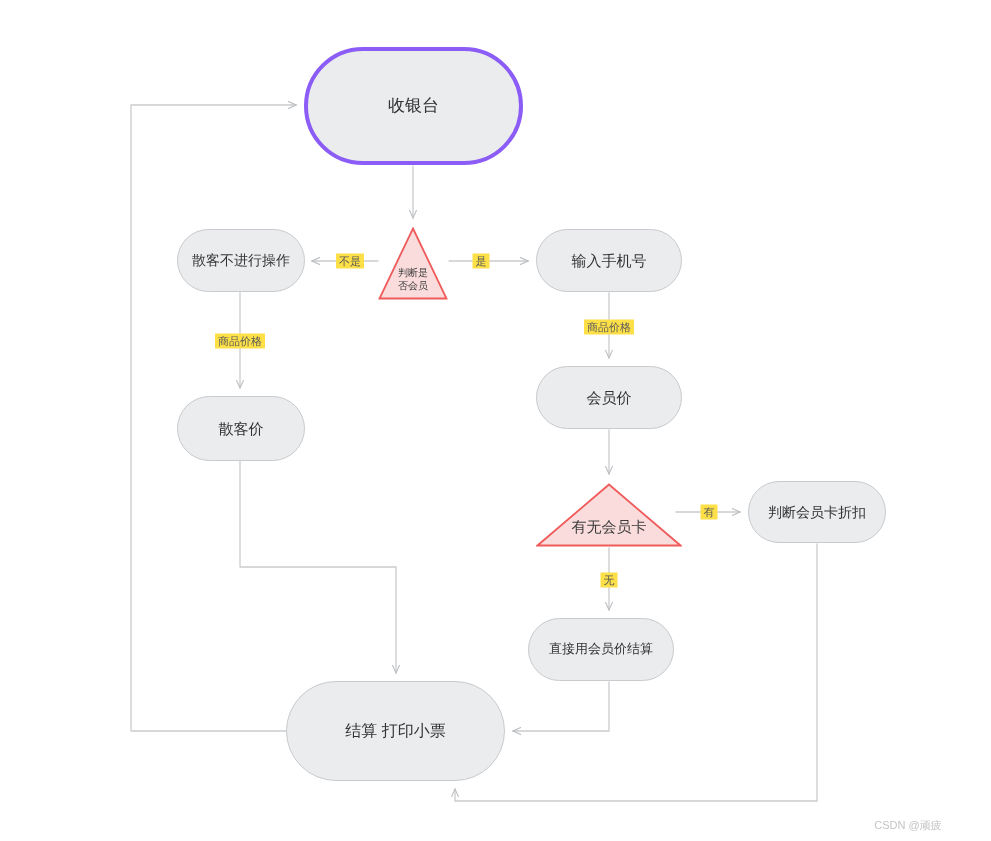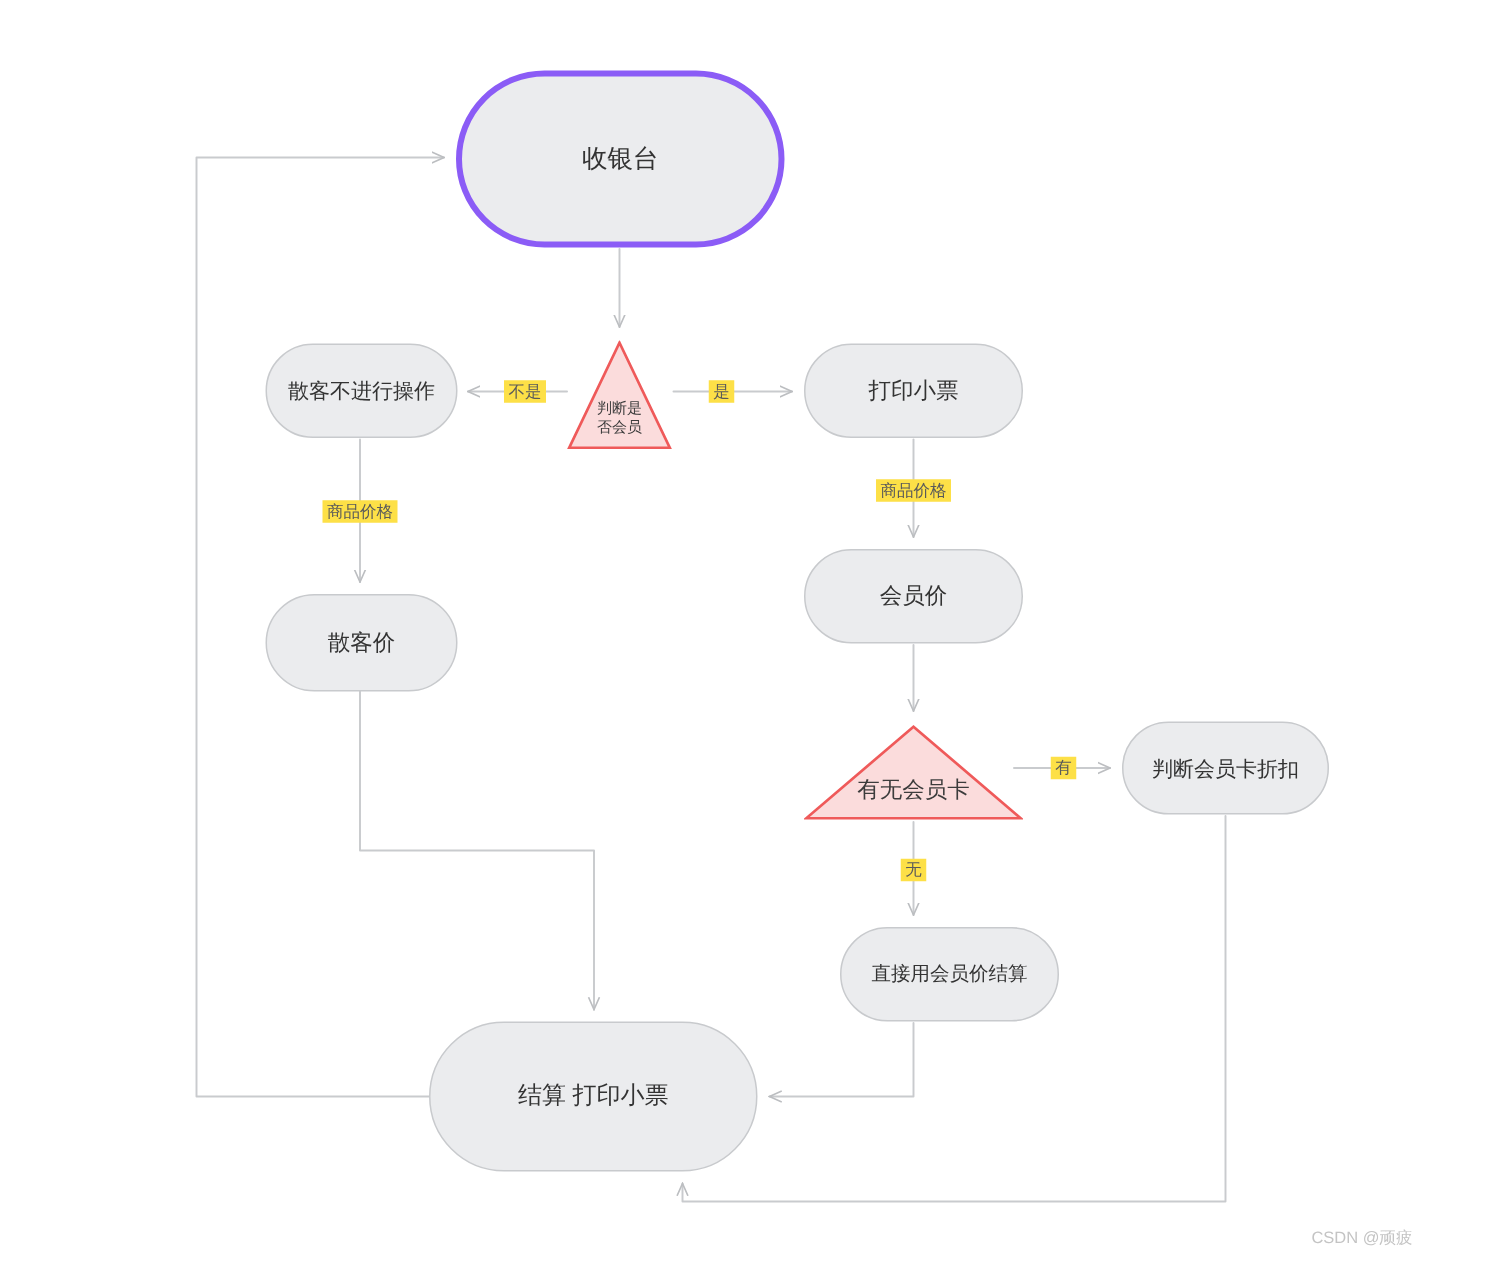--- a/index.html
+++ b/index.html
@@ -122,36 +122,36 @@
 
   <div class="node start" style="left:304px; top:47px; width:219px; height:118px; font-size:17px;">
     <span class="node-label">收银台</span>
   </div>
 
   <div class="node" style="left:177px; top:229px; width:128px; height:63px; font-size:14px;">
     <span class="node-label">散客不进行操作</span>
   </div>
 
   <div class="node" style="left:536px; top:229px; width:146px; height:63px; font-size:15px;">
-    <span class="node-label">打印小票</span>
+    <span class="node-label">输入手机号</span>
   </div>
 
   <div class="node" style="left:177px; top:396px; width:128px; height:65px; font-size:15px;">
     <span class="node-label">散客价</span>
   </div>
 
   <div class="node" style="left:748px; top:481px; width:138px; height:62px; font-size:14px;">
     <span class="node-label">判断会员卡折扣</span>
   </div>
 
   <div class="node" style="left:536px; top:366px; width:146px; height:63px; font-size:15px;">
     <span class="node-label">会员价</span>
   </div>
 
-  <div class="node" style="left:560px; top:618px; width:146px; height:63px; font-size:13px;">
+  <div class="node" style="left:528px; top:618px; width:146px; height:63px; font-size:13px;">
     <span class="node-label">直接用会员价结算</span>
   </div>
 
   <div class="node" style="left:286px; top:681px; width:219px; height:100px; font-size:16px;">
     <span class="node-label">结算 打印小票</span>
   </div>
 
   <div class="tri" style="left:378px; top:227px; width:70px; height:73px;">
     <svg viewBox="0 0 70 73" preserveAspectRatio="none">
       <polygon points="35,1.5 68.5,71.5 1.5,71.5" fill="#fbdcdc" stroke="#ef5a5a" stroke-width="1.8"></polygon>

